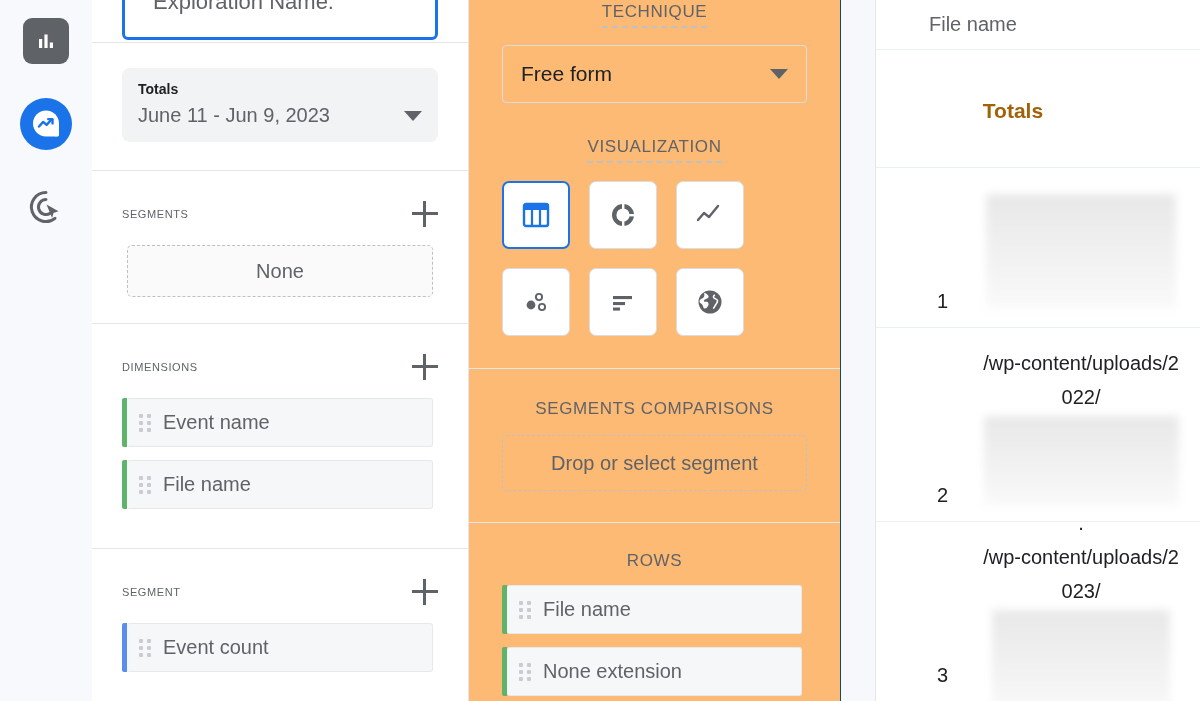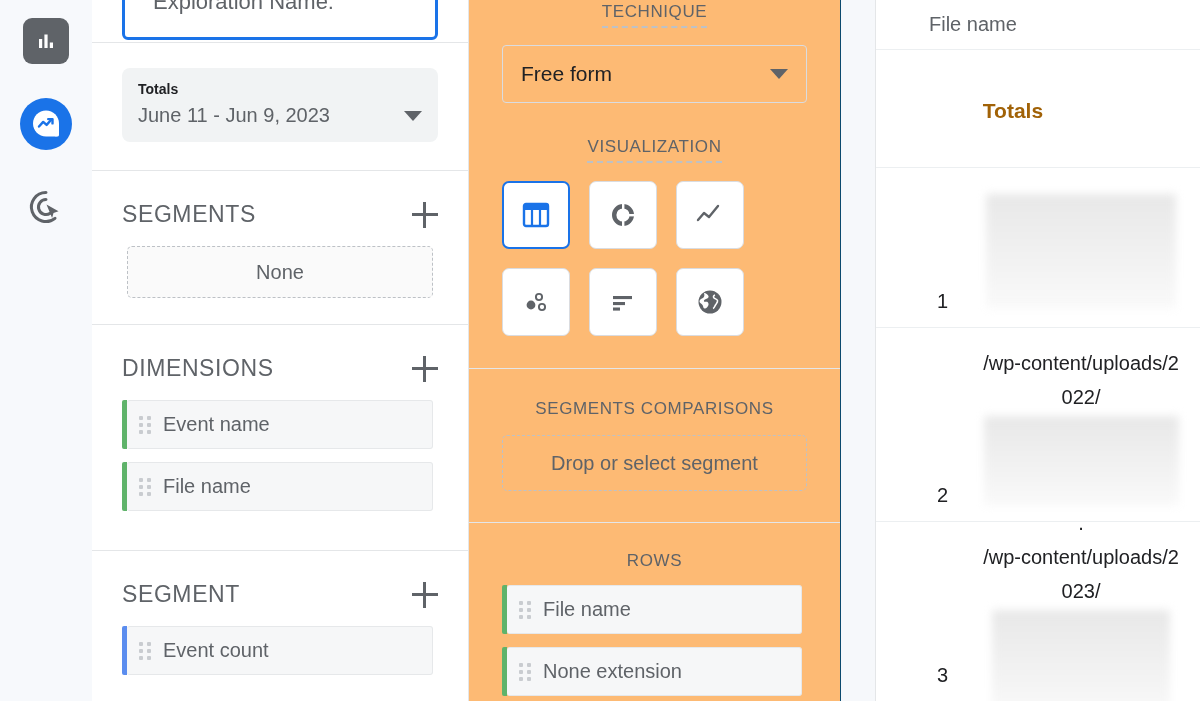--- a/index.html
+++ b/index.html
@@ -78,21 +78,21 @@
     border-top: 10px solid #5f6368;
     margin-bottom: 8px;
   }
 
   .sect { padding: 30px 30px 26px 30px; }
   .sect-head {
     display: flex; align-items: center; justify-content: space-between;
     margin-bottom: 18px;
   }
   .sect-title {
-    font-size: 23px; letter-spacing: 0.6px; color: #5f6368; font-weight: normal;
+    font-size: 11px; letter-spacing: 0.6px; color: #5f6368; font-weight: normal;
   }
   .plus {
     width: 26px; height: 26px; position: relative; cursor: pointer;
   }
   .plus::before, .plus::after {
     content: ""; position: absolute; background: #5f6368;
   }
   .plus::before { left: 0; top: 11px; width: 26px; height: 3px; }
   .plus::after { top: 0; left: 11px; height: 26px; width: 3px; }
 

